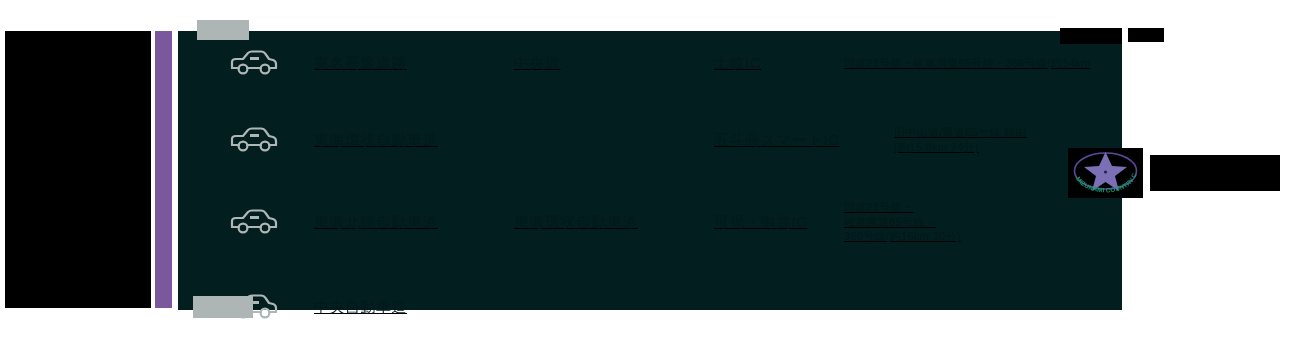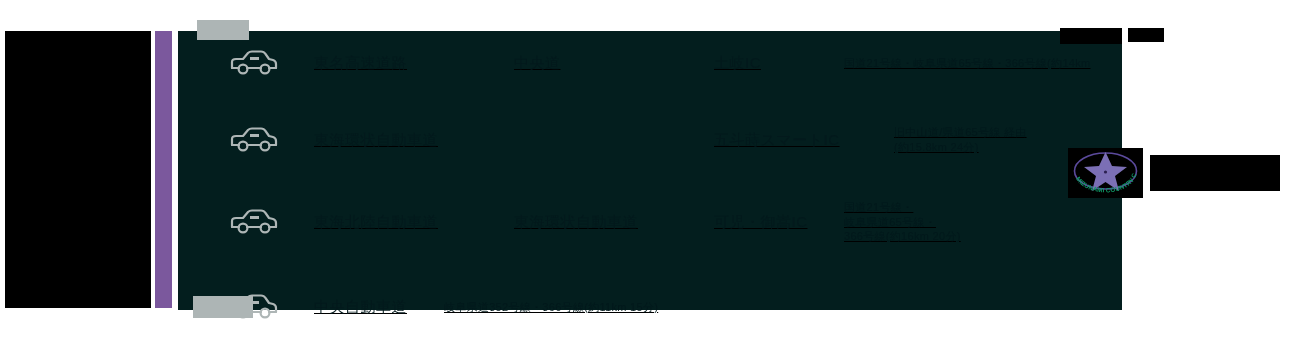--- a/index.html
+++ b/index.html
@@ -208,21 +208,20 @@
             <path d="M4 20 L4 14 Q4 11 8 11 L15 11 L20 5 Q21.5 3.5 24 3.5 L33 3.5 Q36 3.5 37.5 6 L41 11 L45 12 Q48 13 48 16 L48 20"></path>
             <path d="M4 20 L11 20 M19 20 L33 20 M41 20 L48 20"></path>
             <circle cx="15" cy="21" r="4.4"></circle>
             <circle cx="37" cy="21" r="4.4"></circle>
           </g>
           <rect x="22" y="9" width="9" height="3" fill="#aeb6b6"></rect>
         </svg>
       </span>
     </div>
     <div class="seg seg-a">中央自動車道</div>
-    <div class="detail" style="margin-left:-70px;">岐阜県道352号線・366号線(約11km 15分)</div>
   </div>
 
 </div>
 
 <div class="gray-strip-top"></div>
 <div class="gray-strip-bottom"></div>
 
 <div class="club-logo">
   <svg viewBox="0 0 75 50" xmlns="http://www.w3.org/2000/svg">
     <rect x="0" y="0" width="75" height="50" fill="#000000"></rect>

